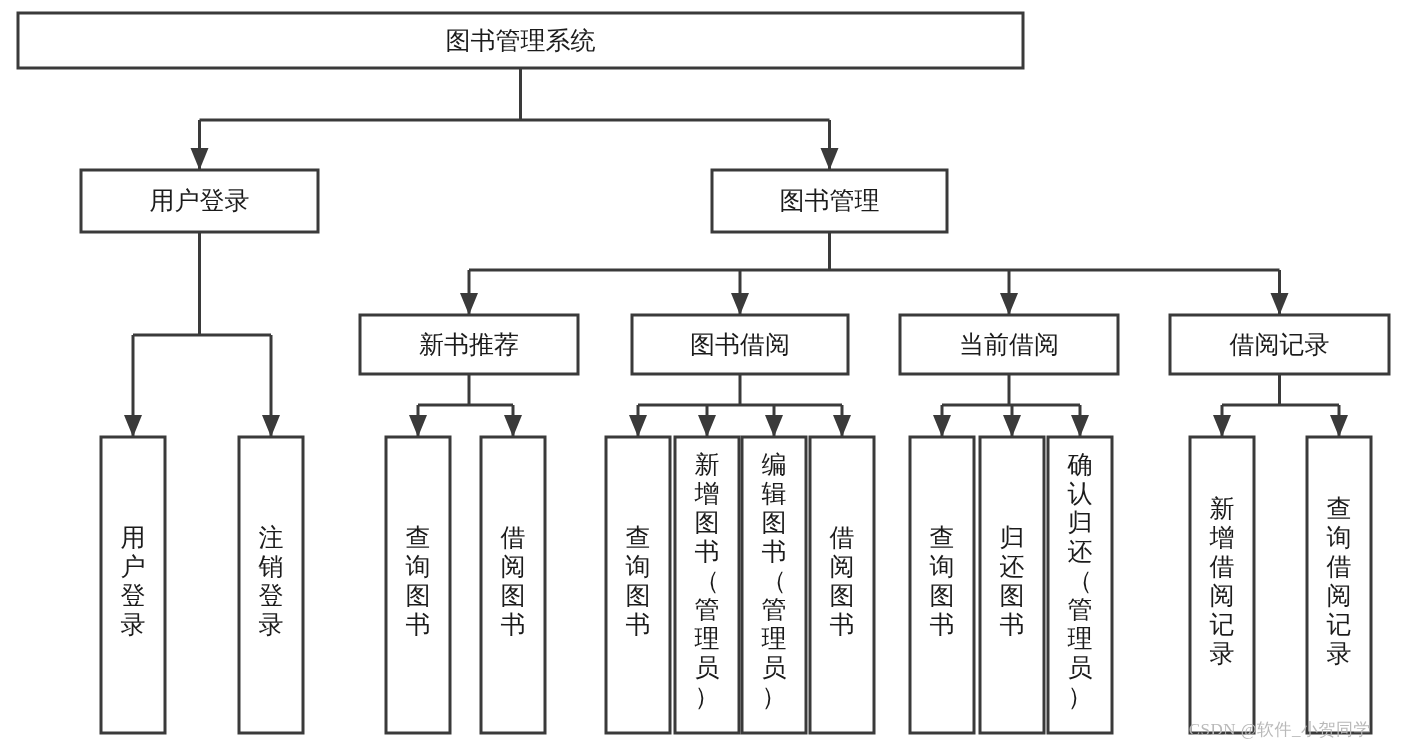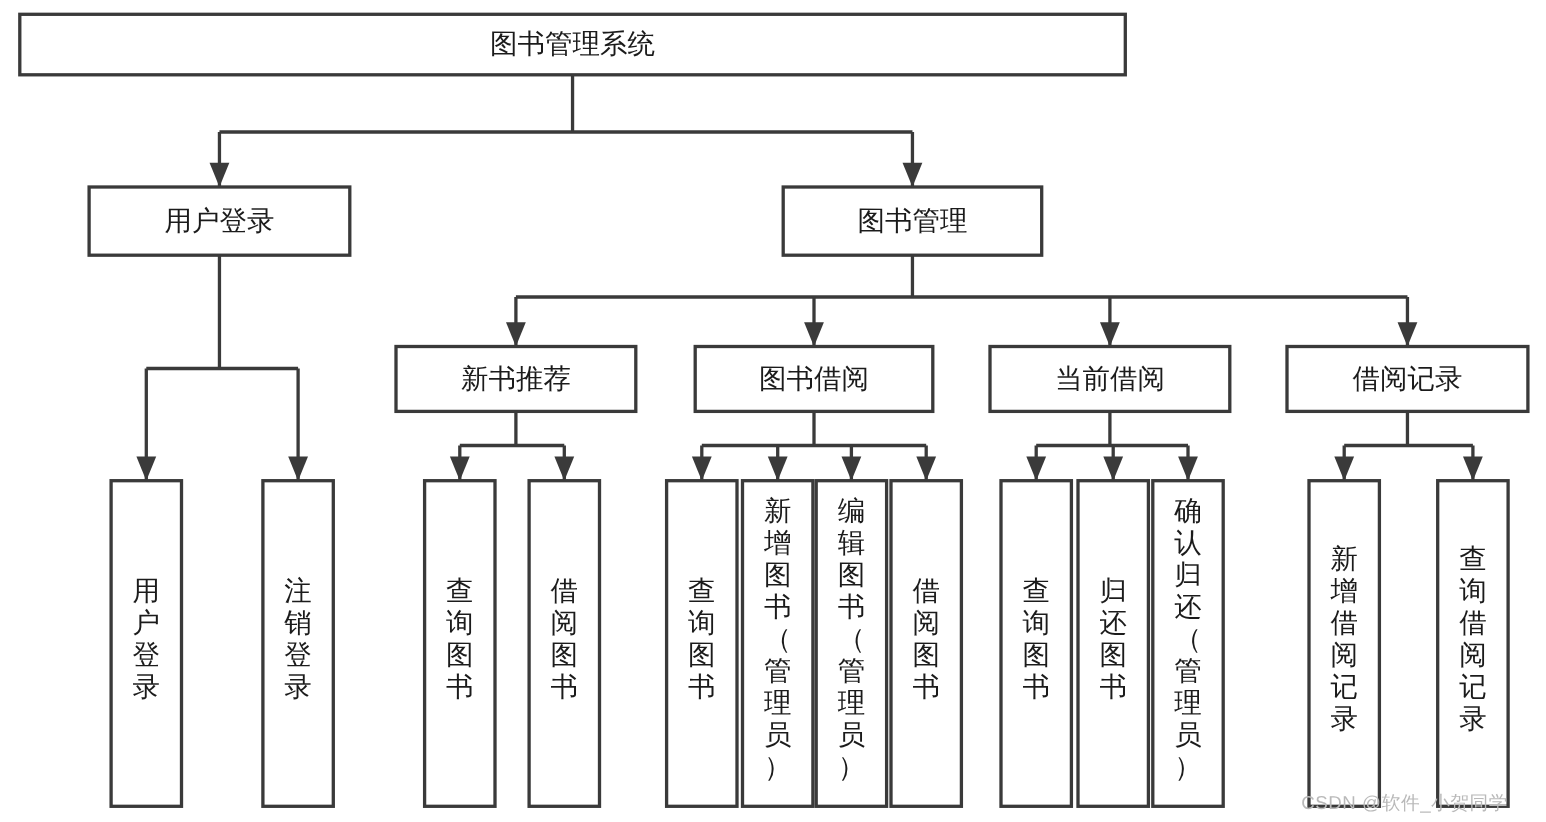--- a/index.html
+++ b/index.html
@@ -53,21 +53,21 @@
   .node-label-v {
     font-family: "DejaVu Sans", "Liberation Sans", sans-serif;
     font-size: 25px;
     fill: #1b1b1b;
     text-anchor: middle;
   }
   .watermark {
     position: absolute;
     right: 10px;
     bottom: 6px;
-    font-family: Liberation Sans, sans-serif;
+    font-family: Liberation Serif, serif;
     font-size: 17px;
     color: #b9b9b9;
     letter-spacing: 0.5px;
     white-space: nowrap;
     user-select: none;
   }
 </style>
 </head>
 <body>
 

